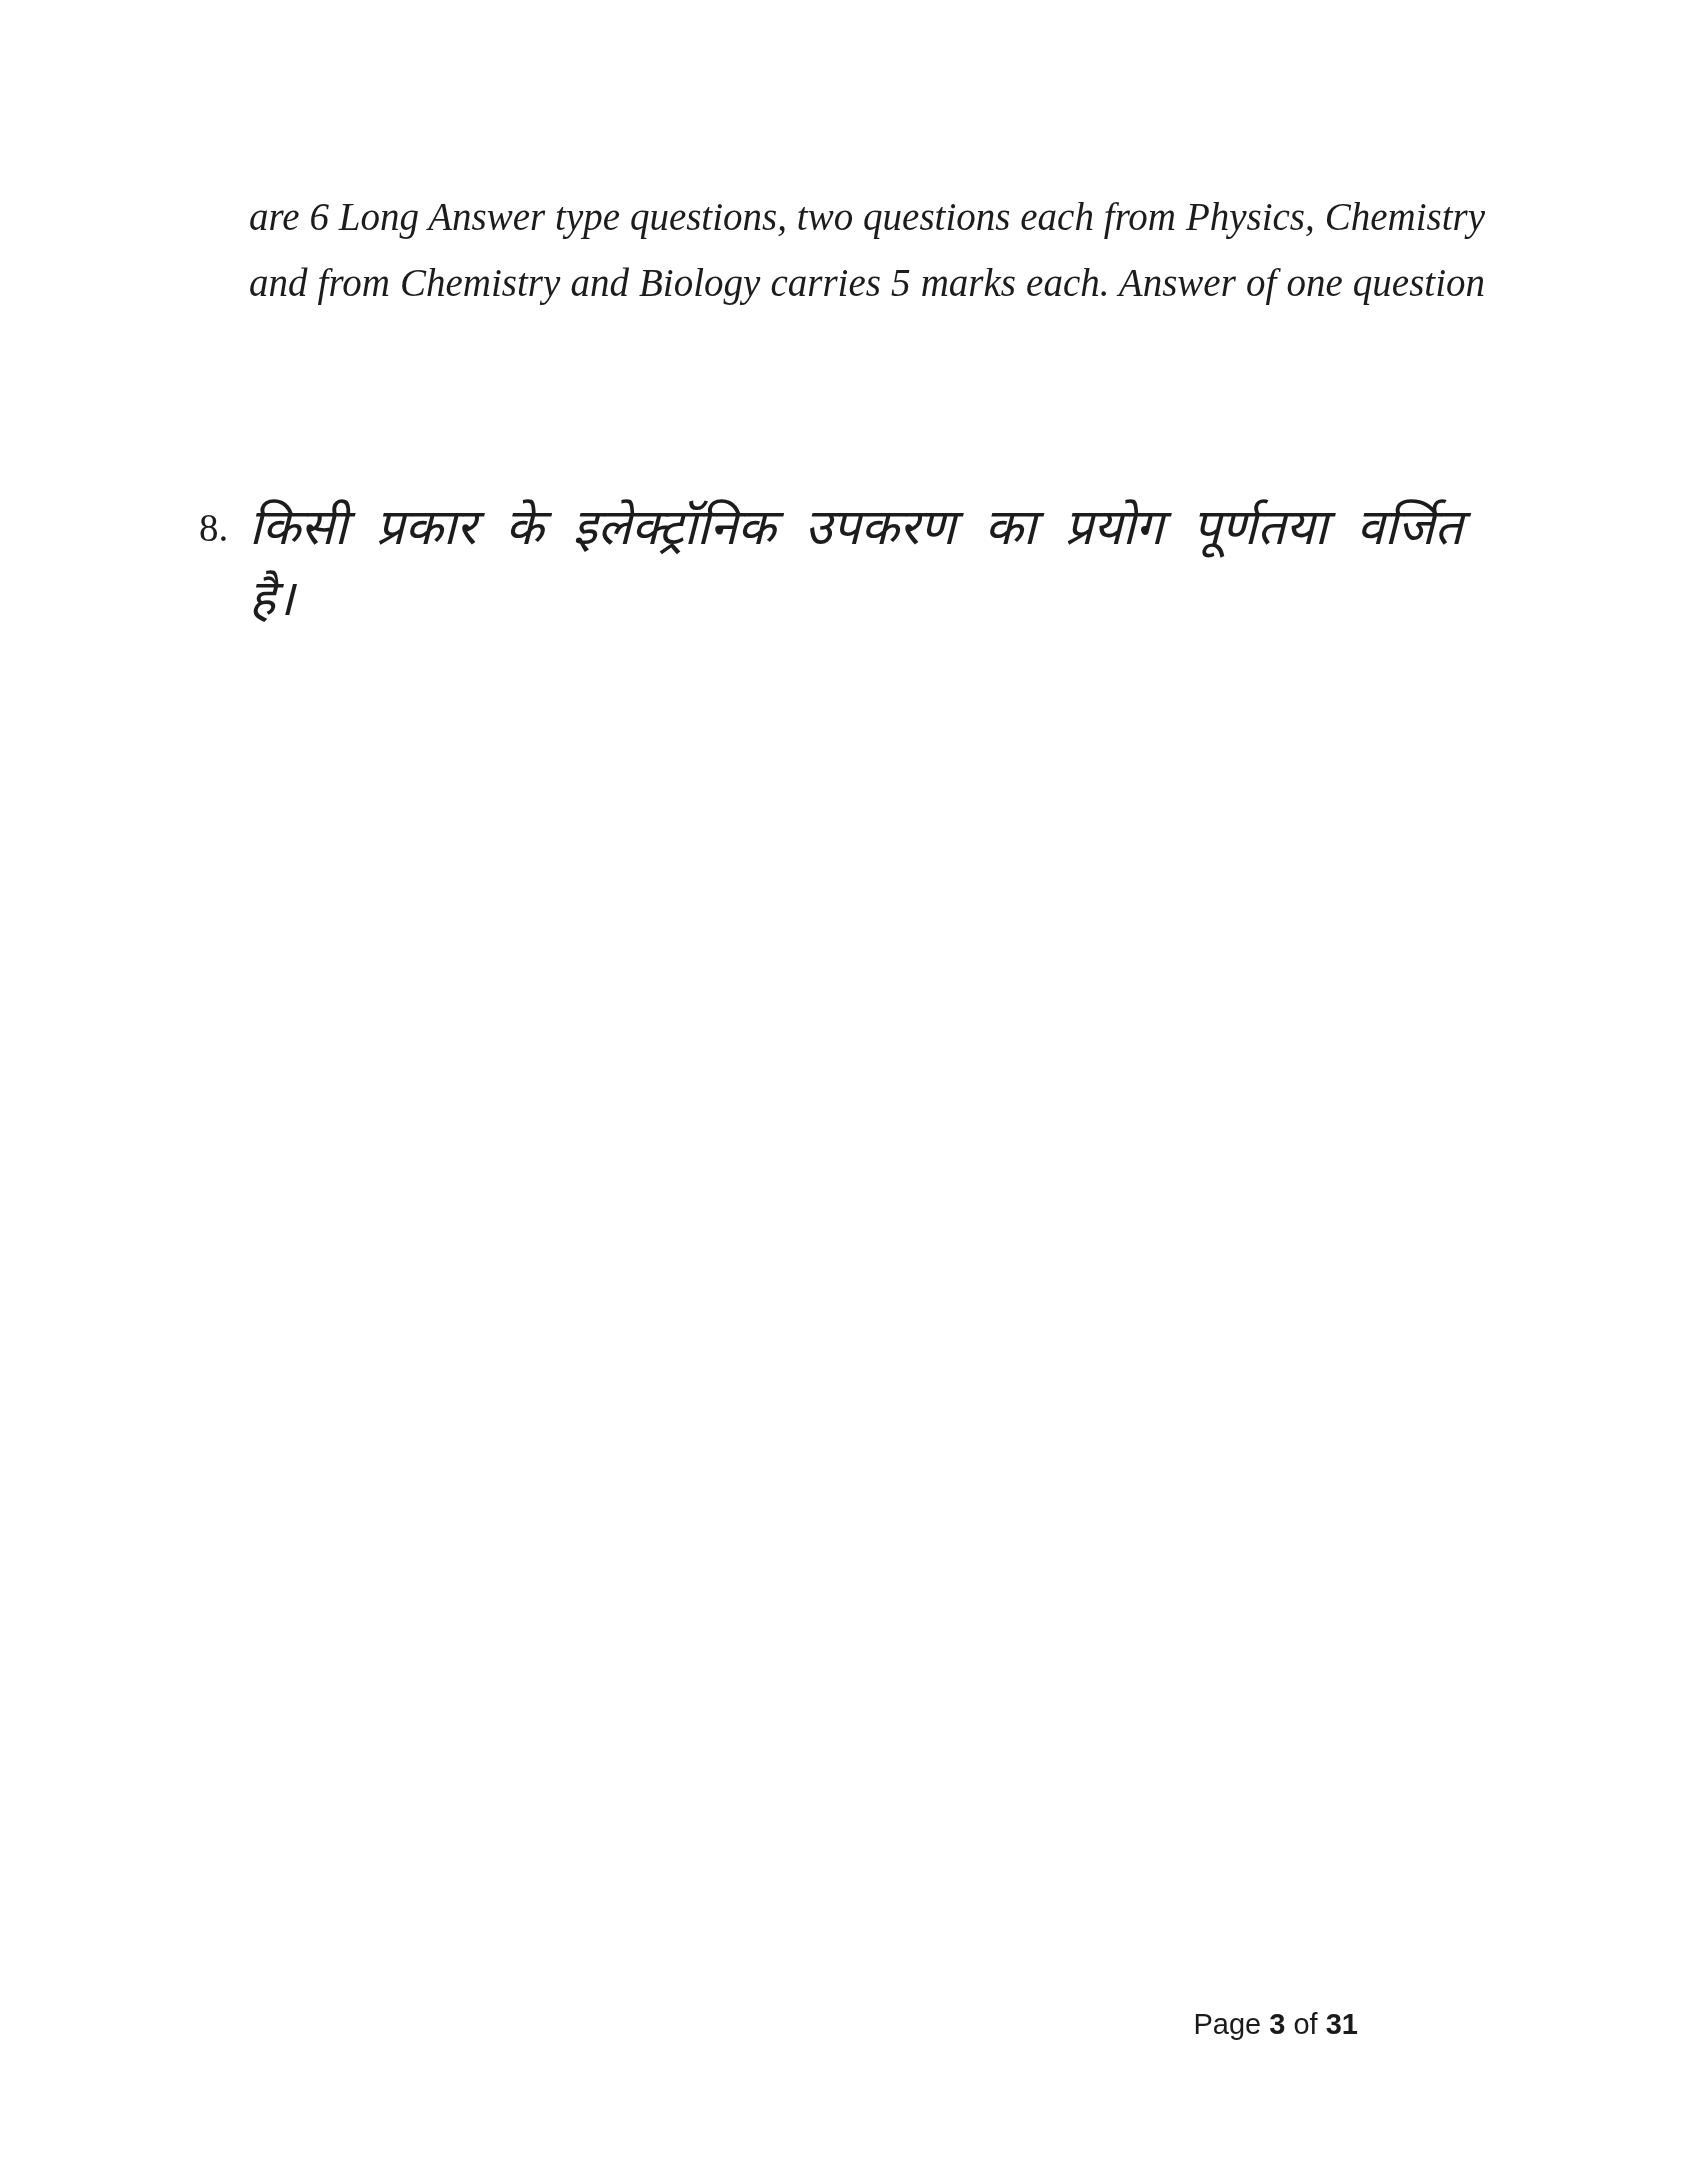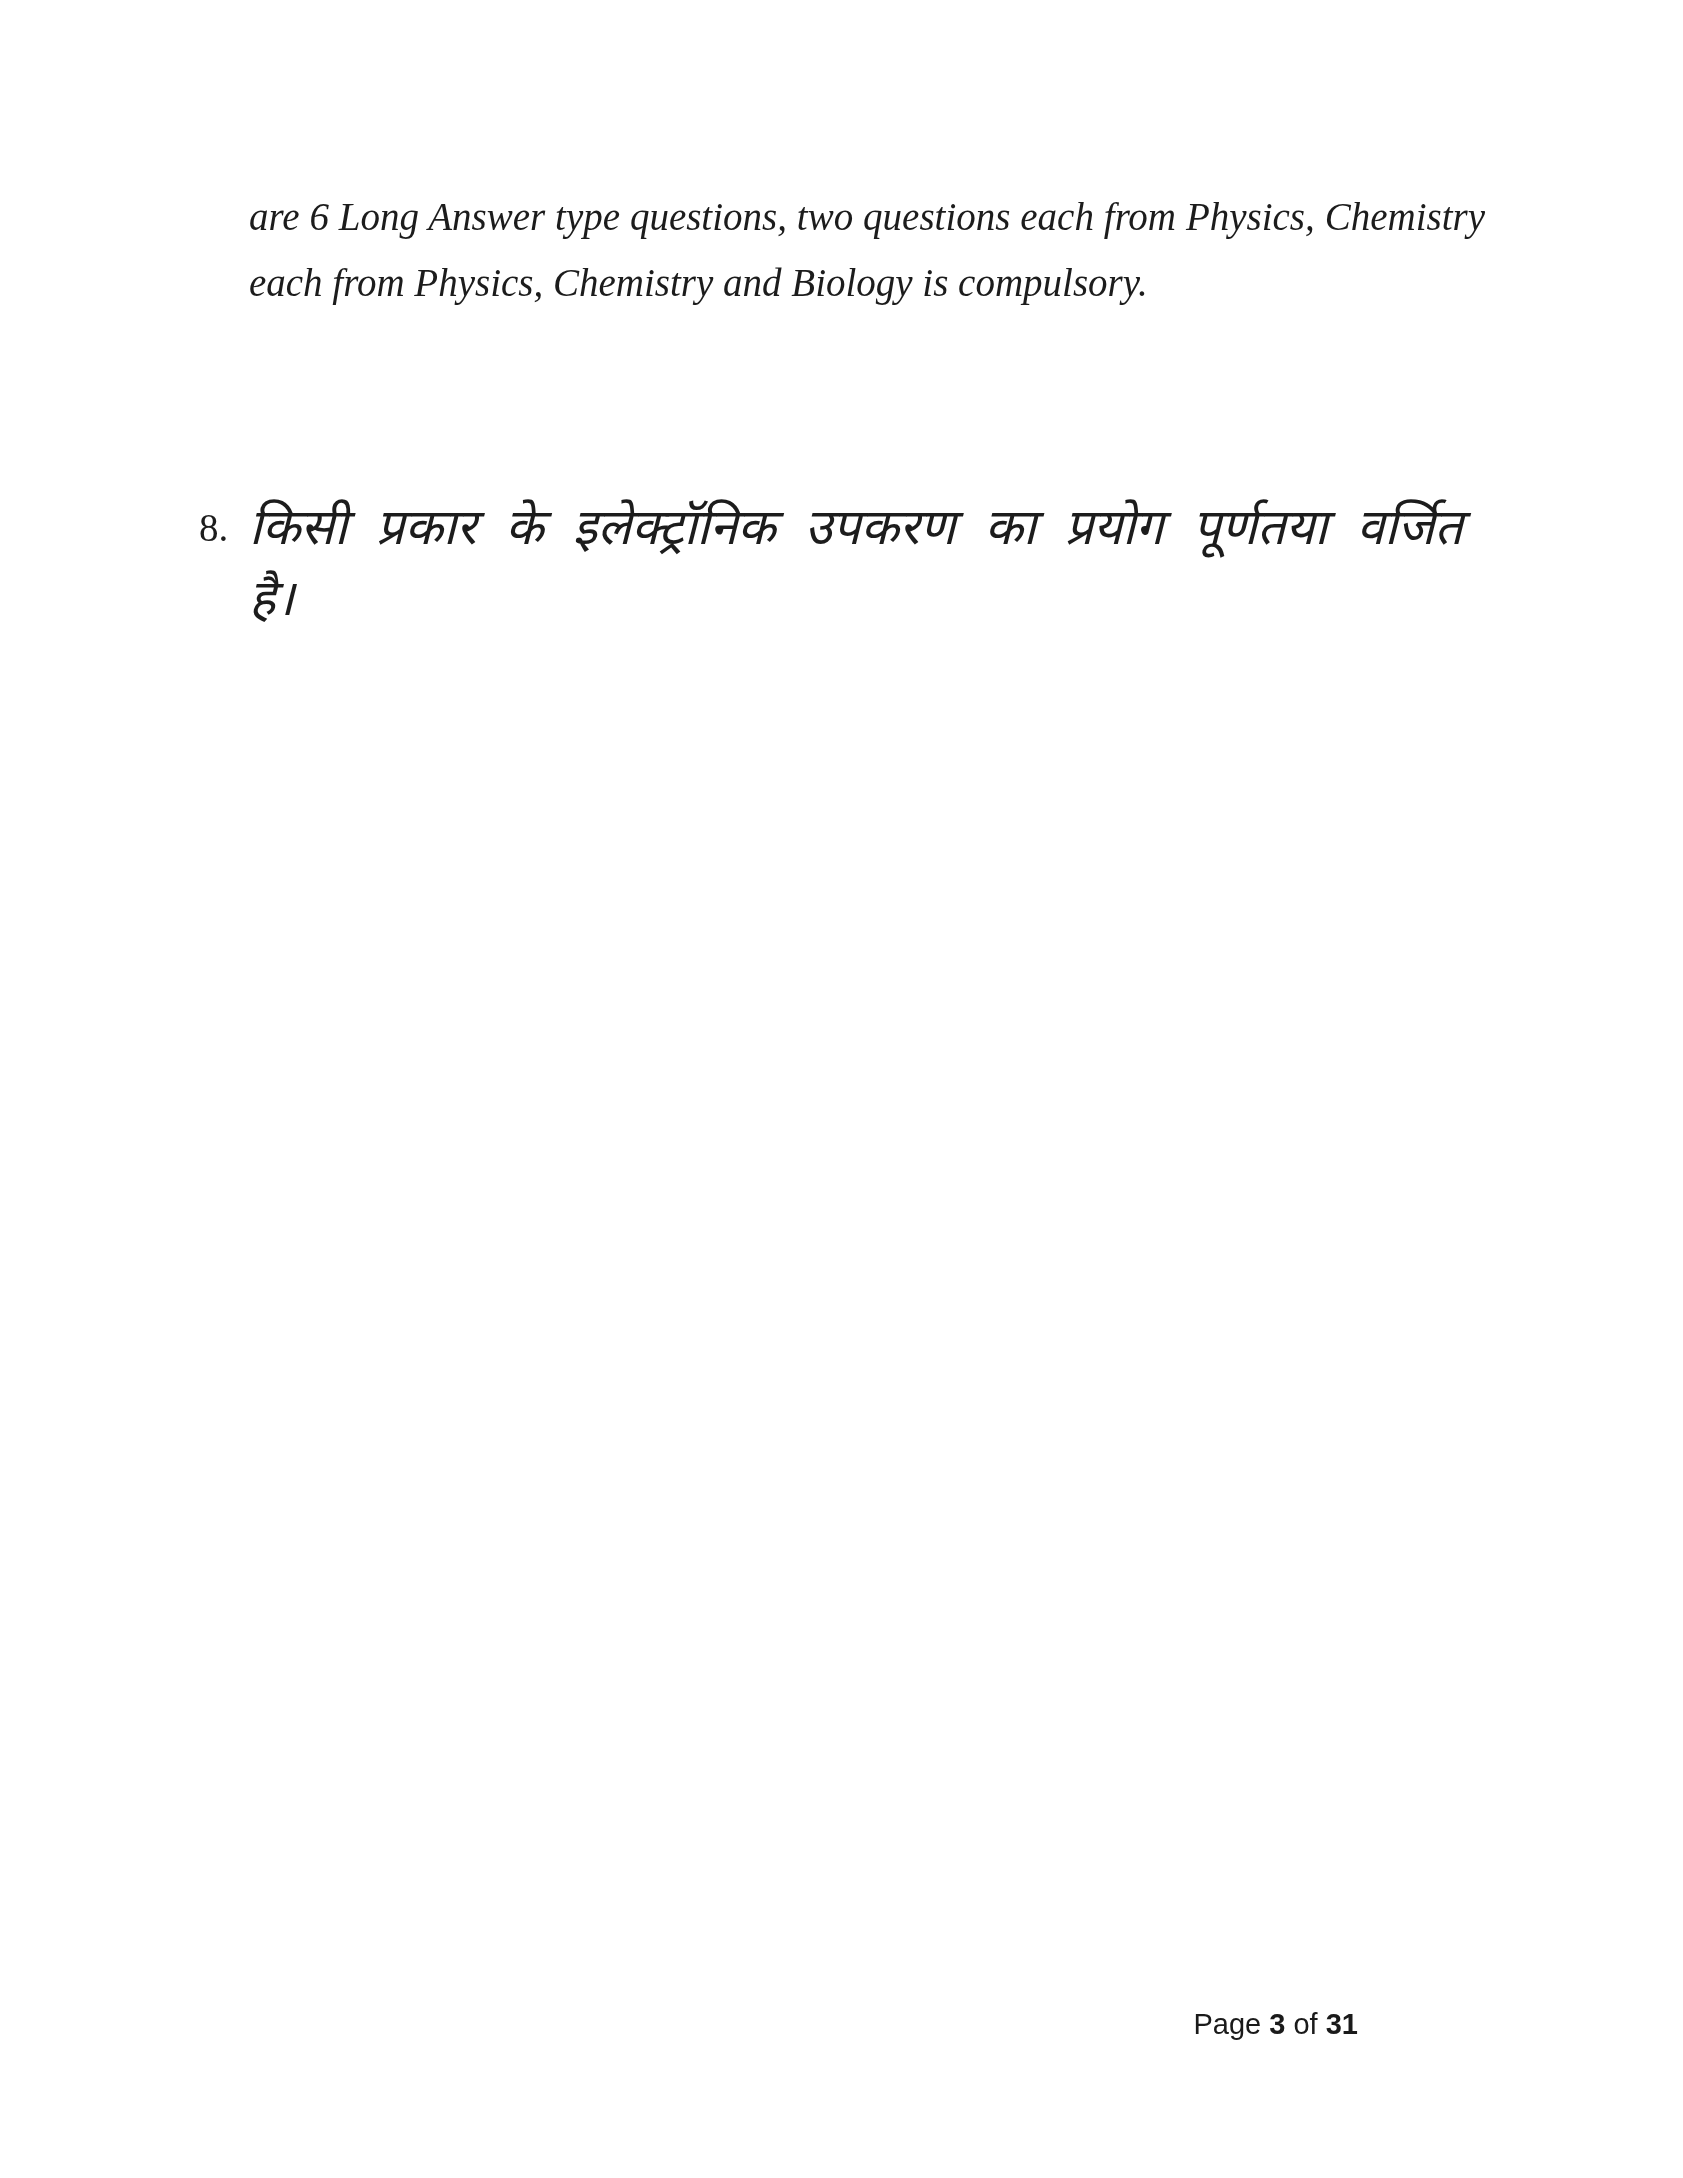--- a/index.html
+++ b/index.html
@@ -76,21 +76,21 @@
     font-weight: 700;
   }
 </style>
 </head>
 <body>
 
 <div class="page">
 
   <section class="para">
     <div class="jline">are 6 Long Answer type questions, two questions each from Physics, Chemistry</div>
-    <div class="jline last">each from Physics, Chemistry and Biology is compulsory.</div>
+    <div class="jline">and from Chemistry and Biology carries 5 marks each. Answer of one question</div>
   </section>
 
   <div class="item8-number">8.</div>
 
   <section class="item8-text">
     <div class="hindi-line">किसी प्रकार के इलेक्ट्रॉनिक उपकरण का प्रयोग पूर्णतया वर्जित है।</div>
   </section>
 
   <footer class="page-footer">
     <span>Page</span>

